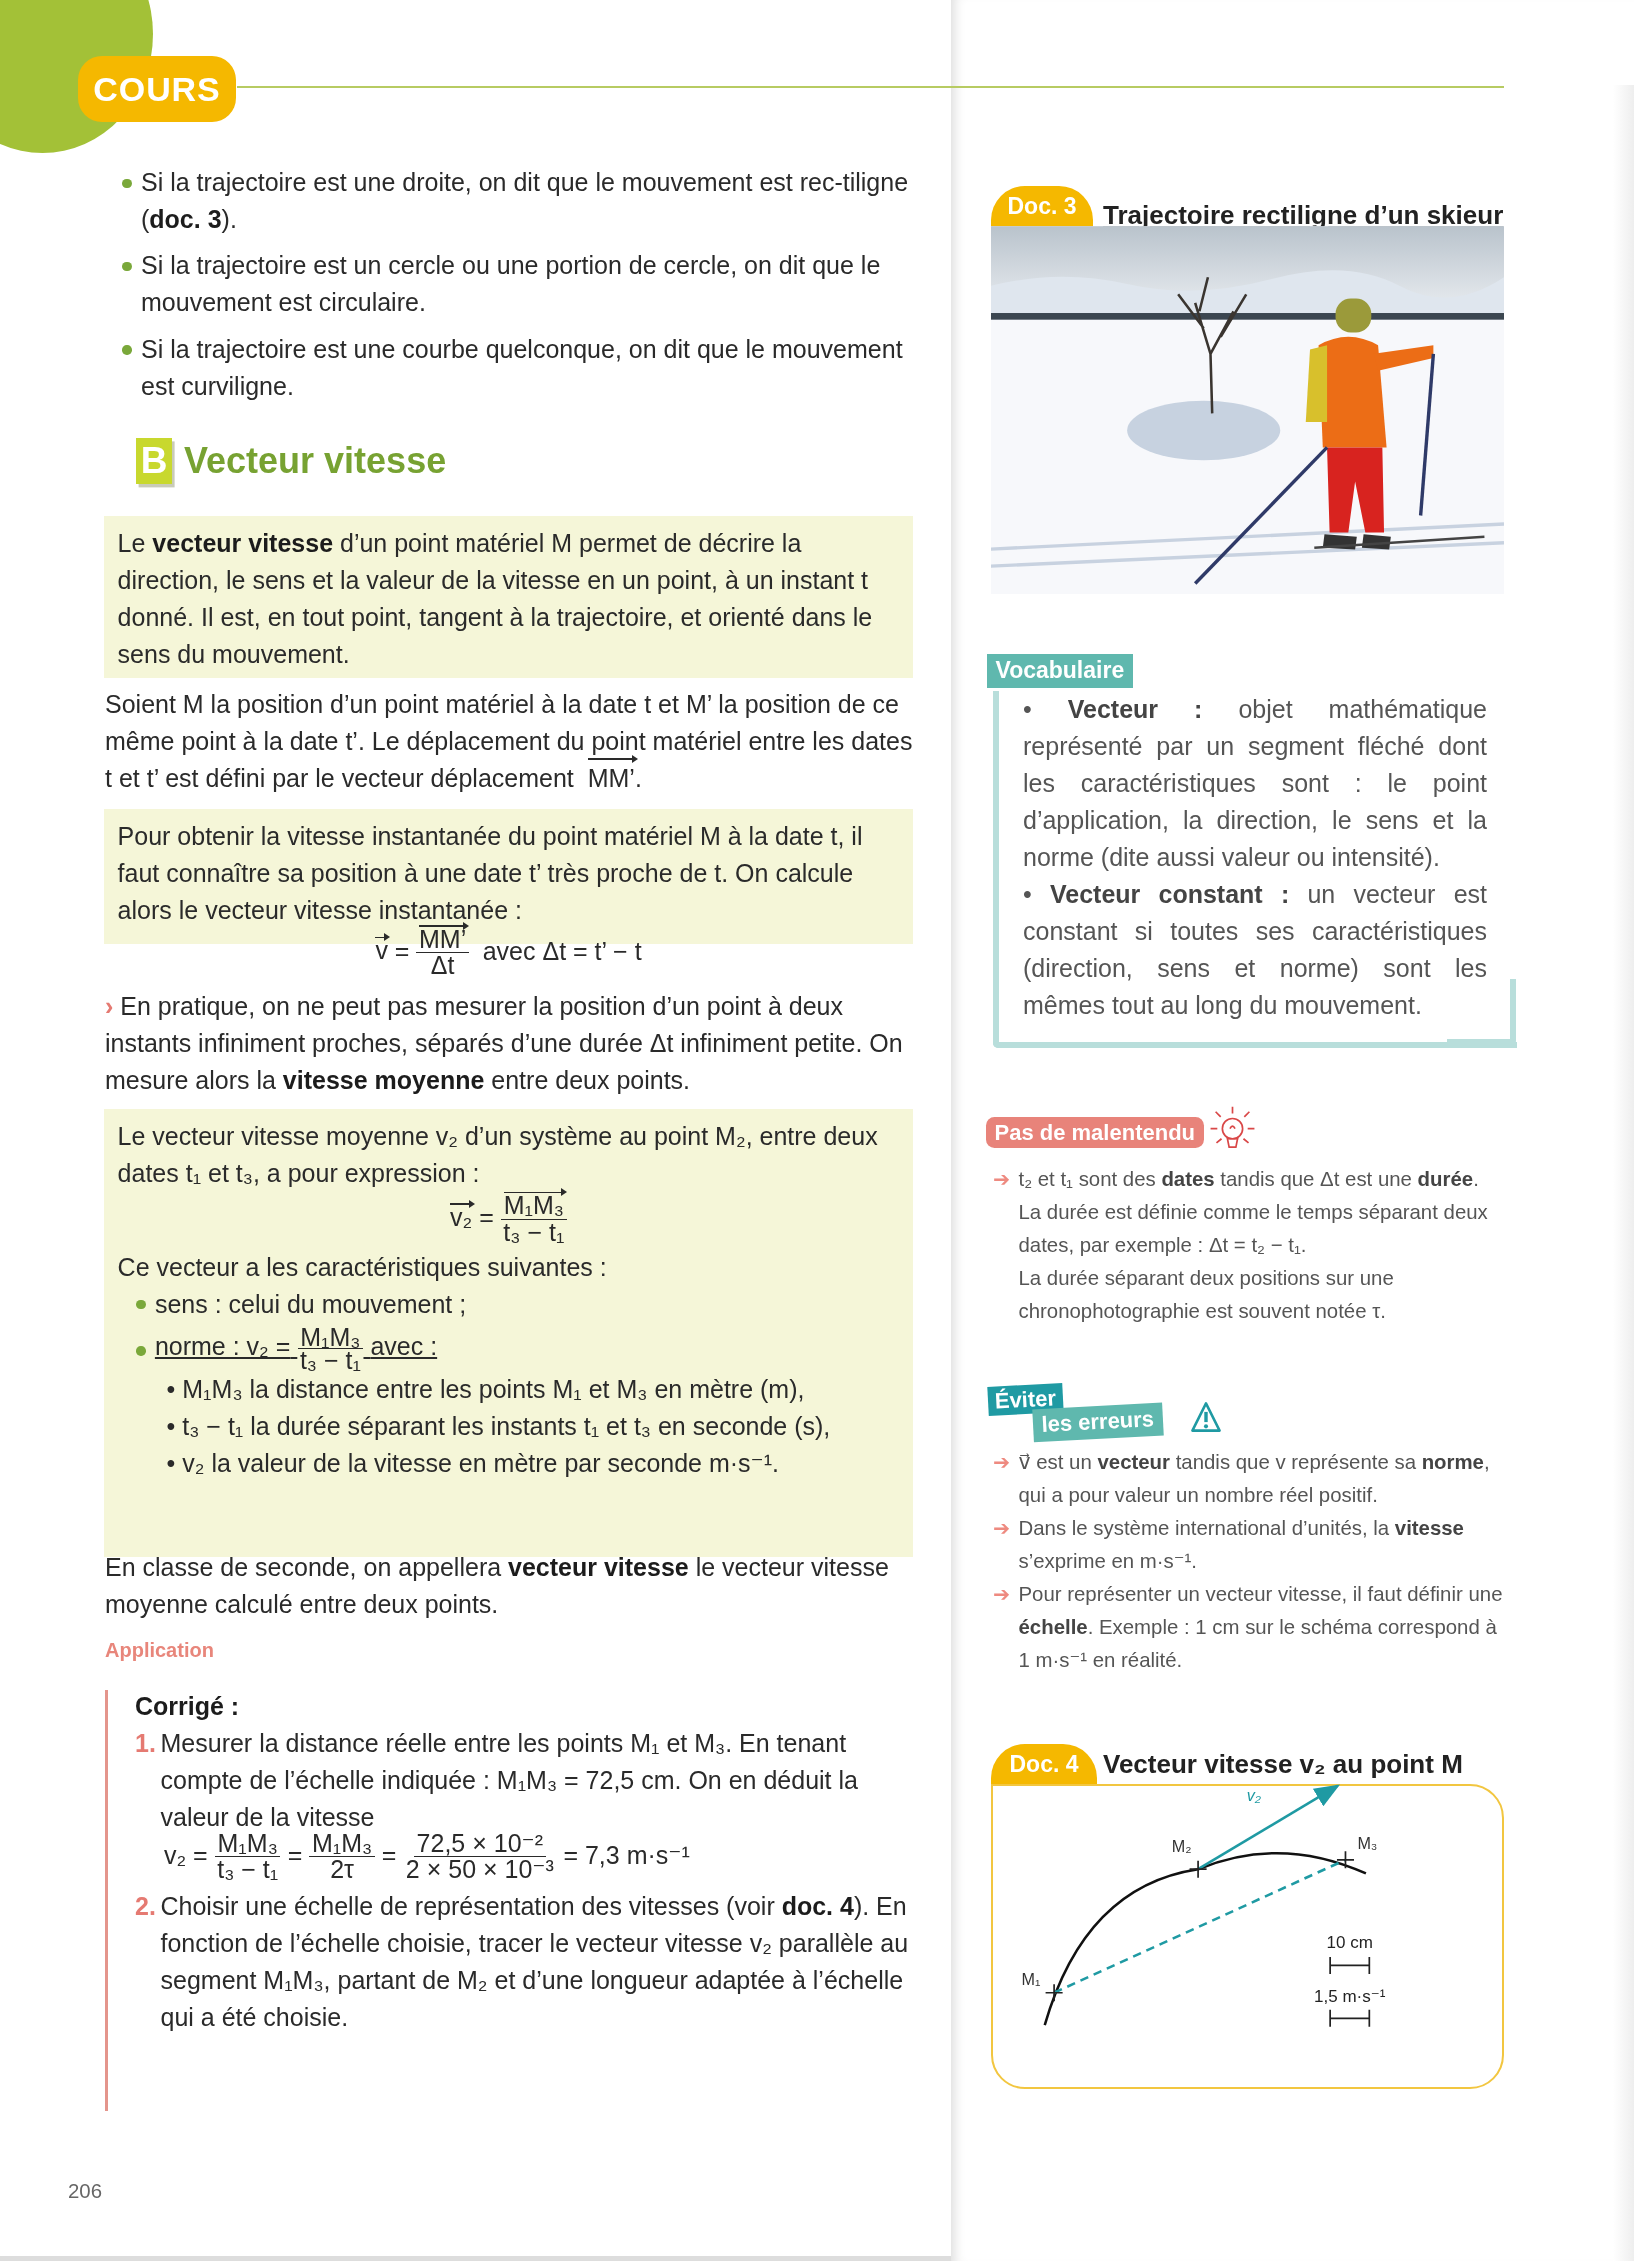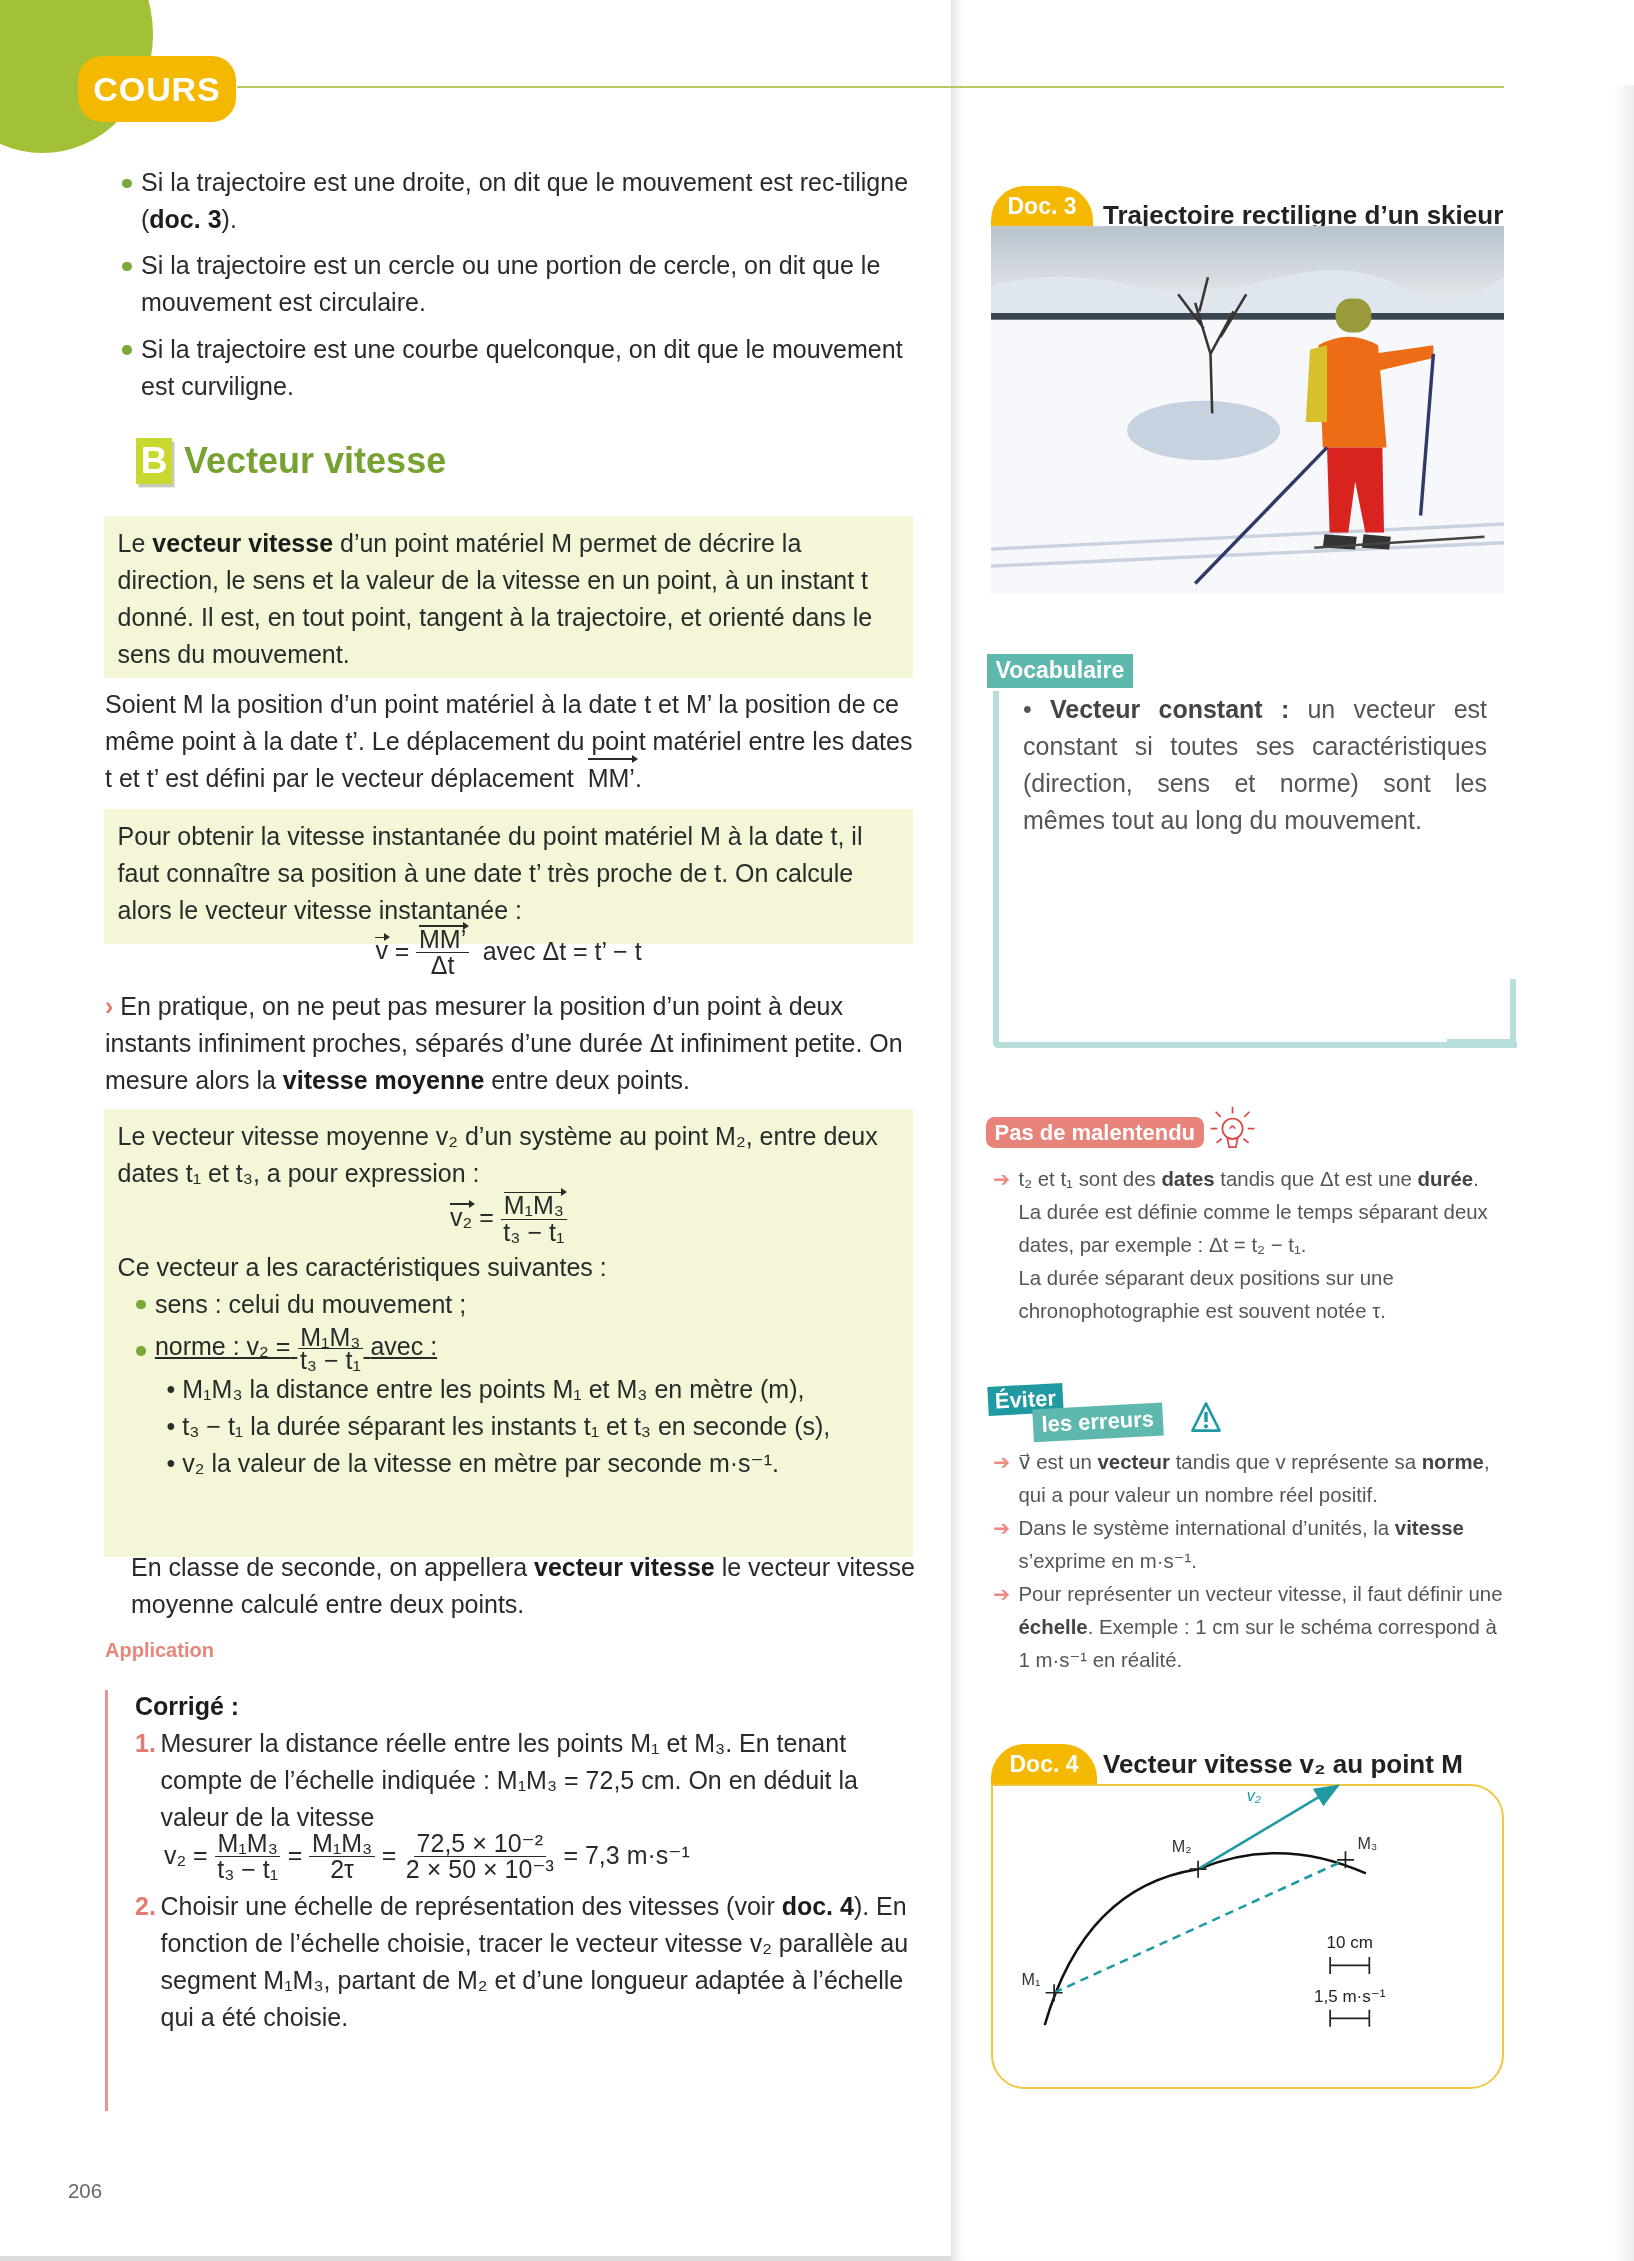--- a/index.html
+++ b/index.html
@@ -117,21 +117,21 @@
         <span class="den">t₃ − t₁</span>
       </span>
     <span>avec :</span></div>
   <div style="margin-left:49px;">
     <div>• <span>M₁M₃ la distance entre les points M₁ et M₃ en mètre (m),</span></div>
     <div>• <span>t₃ − t₁ la durée séparant les instants t₁ et t₃ en seconde (s),</span></div>
     <div>• <span>v₂ la valeur de la vitesse en mètre par seconde m·s⁻¹.</span></div>
   </div>
 </div>
 
-<div class="plain txt" style="top:1549px;margin-left:26px;">
+<div class="plain txt" style="top:1549px;">
   <span>En classe de seconde, on appellera </span><b>vecteur vitesse</b><span> le vecteur vitesse moyenne calculé entre deux points.</span>
 </div>
 
 <div class="app-title">Application</div>
 <div class="app-bar"></div>
 <div class="app-body txt">
   <div style="margin-top:6.8px;"><b>Corrigé :</b></div>
   <div style="position:relative;padding-left:25.5px;">
     <span class="num-red" style="position:absolute;left:0;">1.</span>
     <span>Mesurer la distance réelle entre les points M₁ et M₃. En tenant compte de l’échelle indiquée : M₁M₃ = 72,5 cm. On en déduit la valeur de la vitesse</span>
@@ -191,20 +191,21 @@
     <path d="M380 378 L580 365" stroke="#444" stroke-width="3"></path>
     <path d="M395 260 L240 420" stroke="#2f3a68" stroke-width="4"></path>
     <path d="M520 150 L505 340" stroke="#2f3a68" stroke-width="4"></path>
   </svg>
 </div>
 
 <div class="vocab-frame"></div>
 <div class="vocab-corner"></div>
 <div class="vocab-tag">Vocabulaire</div>
 <div class="vocab-text" style="top:691px;text-align:justify;">
+  <div>• <b>Vecteur :</b><span> objet mathématique représenté par un segment fléché dont les caractéristiques sont : le point d’application, la direction, le sens et la norme (dite aussi valeur ou intensité).</span></div>
   <div>• <b>Vecteur constant :</b><span> un vecteur est constant si toutes ses caractéristiques (direction, sens et norme) sont les mêmes tout au long du mouvement.</span></div>
 </div>
 
 <div class="pdm-tag">Pas de malentendu</div>
 <svg style="position:absolute;left:1207px;top:1105px;" width="51" height="54" viewBox="0 0 60 64">
   <g stroke="#d94747" stroke-width="2" fill="none">
     <circle cx="30" cy="28" r="12"></circle>
     <path d="M24 40 L36 40 L34 50 L26 50 Z"></path>
     <path d="M27 28 Q30 22 33 28"></path>
     <path d="M12 28 L4 28 M48 28 L56 28 M16 14 L10 8 M44 14 L50 8 M30 10 L30 2 M17 40 L11 45 M43 40 L49 45"></path>

